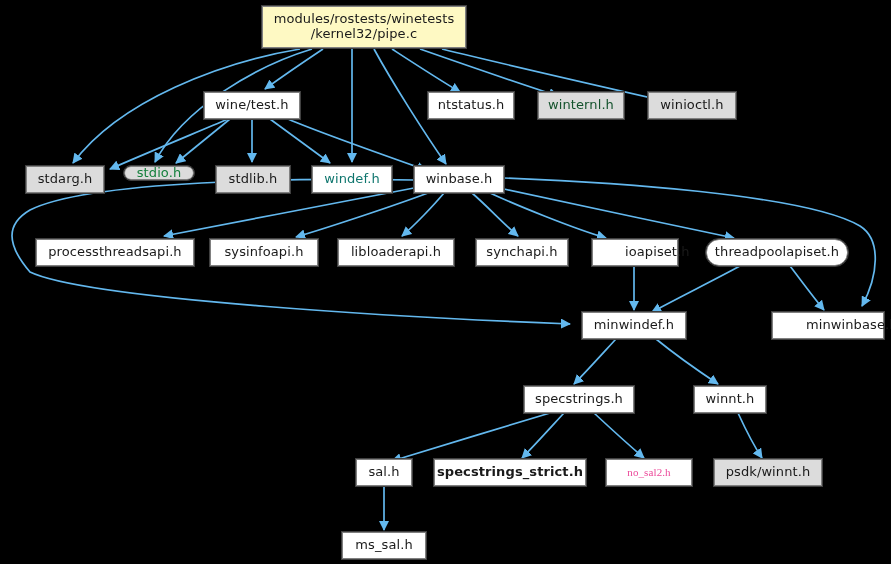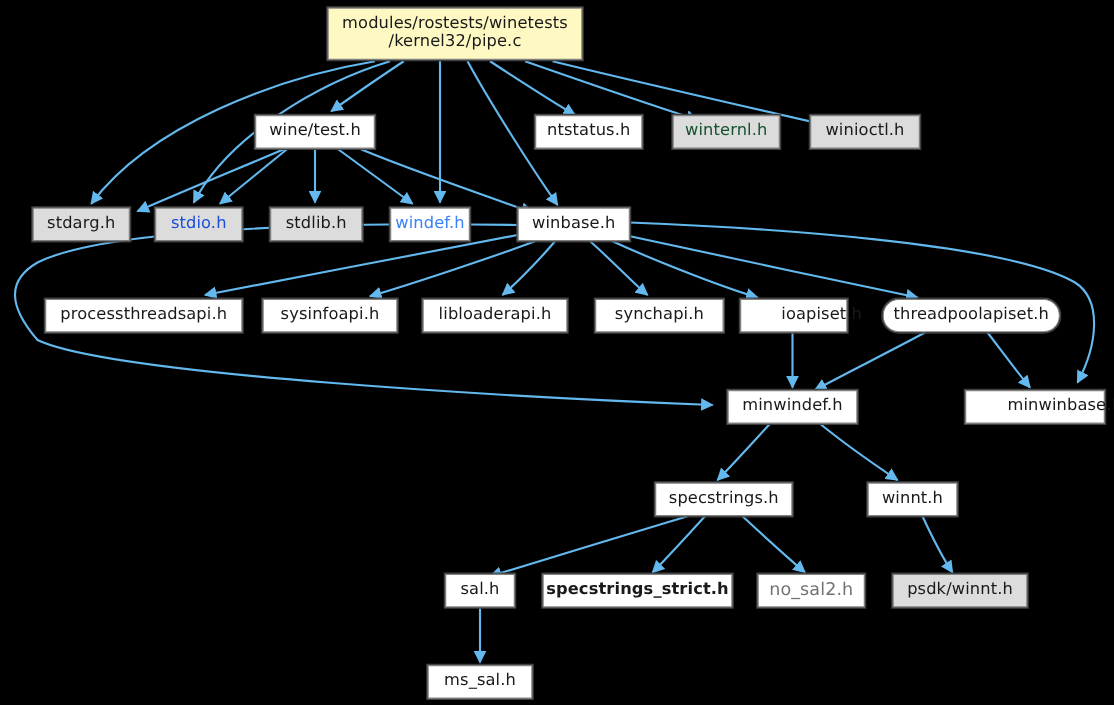--- a/index.html
+++ b/index.html
@@ -90,34 +90,34 @@
   </svg>
 
   <div id="node-layer">
       <div class="node dark" style="left: 262px; top: 6px; width: 204px; height: 42px; font-size: 13px; color: rgb(26, 26, 26);"><span class="node-label">modules/rostests/winetests
 /kernel32/pipe.c</span></div>
       <div class="node white" style="left: 204px; top: 92px; width: 96px; height: 27px; font-size: 13px; color: rgb(26, 26, 26);"><span class="node-label">wine/test.h</span></div>
       <div class="node white" style="left: 428px; top: 92px; width: 86px; height: 27px; font-size: 13px; color: rgb(26, 26, 26);"><span class="node-label">ntstatus.h</span></div>
       <div class="node gray" style="left: 538px; top: 92px; width: 86px; height: 27px; font-size: 13px; color: #14532d;"><span class="node-label">winternl.h</span></div>
       <div class="node gray" style="left: 648px; top: 92px; width: 88px; height: 27px; font-size: 13px; color: rgb(26, 26, 26);"><span class="node-label">winioctl.h</span></div>
       <div class="node gray" style="left: 26px; top: 166px; width: 78px; height: 27px; font-size: 13px; color: rgb(26, 26, 26);"><span class="node-label">stdarg.h</span></div>
-      <div class="node gray" style="left: 124px; top: 166px; width: 70px; height: 27px; font-size: 13px; color: #1d4ed8;"><span class="node-label">stdio.h</span></div>
+      <div class="node gray" style="left: 124px; top: 166px; width: 70px; height: 14px; font-size: 13px; color: #15803d; border-radius: 11px;"><span class="node-label">stdio.h</span></div>
       <div class="node gray" style="left: 216px; top: 166px; width: 74px; height: 27px; font-size: 13px; color: rgb(26, 26, 26);"><span class="node-label">stdlib.h</span></div>
-      <div class="node white" style="left: 312px; top: 166px; width: 64px; height: 27px; font-size: 13px; color: #3b82f6; text-align: center;"><span class="node-label">windef.h</span></div>
+      <div class="node white" style="left: 312px; top: 166px; width: 80px; height: 27px; font-size: 13px; color: #0f766e; text-align: center;"><span class="node-label">windef.h</span></div>
       <div class="node white" style="left: 414px; top: 166px; width: 90px; height: 27px; font-size: 13px; color: rgb(26, 26, 26);"><span class="node-label">winbase.h</span></div>
       <div class="node white" style="left: 36px; top: 239px; width: 158px; height: 27px; font-size: 13px; color: rgb(26, 26, 26);"><span class="node-label">processthreadsapi.h</span></div>
       <div class="node white" style="left: 210px; top: 239px; width: 108px; height: 27px; font-size: 13px; color: rgb(26, 26, 26);"><span class="node-label">sysinfoapi.h</span></div>
       <div class="node white" style="left: 338px; top: 239px; width: 116px; height: 27px; font-size: 13px; color: rgb(26, 26, 26);"><span class="node-label">libloaderapi.h</span></div>
-      <div class="node white" style="left: 476px; top: 239px; width: 103px; height: 27px; font-size: 13px; color: rgb(26, 26, 26);"><span class="node-label">synchapi.h</span></div>
+      <div class="node white" style="left: 476px; top: 239px; width: 92px; height: 27px; font-size: 13px; color: rgb(26, 26, 26);"><span class="node-label">synchapi.h</span></div>
       <div class="node white" style="left: 592px; top: 239px; width: 86px; height: 27px; font-size: 13px; color: rgb(26, 26, 26); padding-left: 32px;"><span class="node-label">ioapiset.h</span></div>
       <div class="node white" style="left: 706px; top: 239px; width: 142px; height: 27px; font-size: 13px; color: rgb(26, 26, 26); border-radius: 13px;"><span class="node-label">threadpoolapiset.h</span></div>
       <div class="node white" style="left: 582px; top: 312px; width: 104px; height: 27px; font-size: 13px; color: rgb(26, 26, 26);"><span class="node-label">minwindef.h</span></div>
       <div class="node white" style="left: 772px; top: 312px; width: 112px; height: 27px; font-size: 13px; color: rgb(26, 26, 26); padding-left: 33px;"><span class="node-label">minwinbase.h</span></div>
       <div class="node white" style="left: 524px; top: 386px; width: 110px; height: 27px; font-size: 13px; color: rgb(26, 26, 26);"><span class="node-label">specstrings.h</span></div>
       <div class="node white" style="left: 694px; top: 386px; width: 72px; height: 27px; font-size: 13px; color: rgb(26, 26, 26);"><span class="node-label">winnt.h</span></div>
       <div class="node white" style="left: 356px; top: 459px; width: 56px; height: 27px; font-size: 13px; color: rgb(26, 26, 26);"><span class="node-label">sal.h</span></div>
       <div class="node white" style="left: 434px; top: 459px; width: 152px; height: 27px; font-size: 13px; color: rgb(26, 26, 26); font-weight: bold;"><span class="node-label">specstrings_strict.h</span></div>
-      <div class="node white" style="left: 606px; top: 459px; width: 86px; height: 27px; font-size: 14px; color: #737373;"><span class="node-label">no_sal2.h</span></div>
+      <div class="node white" style="left: 606px; top: 459px; width: 86px; height: 27px; font-size: 11px; color: #ec4899; font-family: Liberation Serif, serif;"><span class="node-label">no_sal2.h</span></div>
       <div class="node gray" style="left: 714px; top: 459px; width: 108px; height: 27px; font-size: 13px; color: rgb(26, 26, 26);"><span class="node-label">psdk/winnt.h</span></div>
       <div class="node white" style="left: 342px; top: 532px; width: 84px; height: 27px; font-size: 13px; color: rgb(26, 26, 26);"><span class="node-label">ms_sal.h</span></div>
     </div>
 
 </div>
 
 </body></html>

